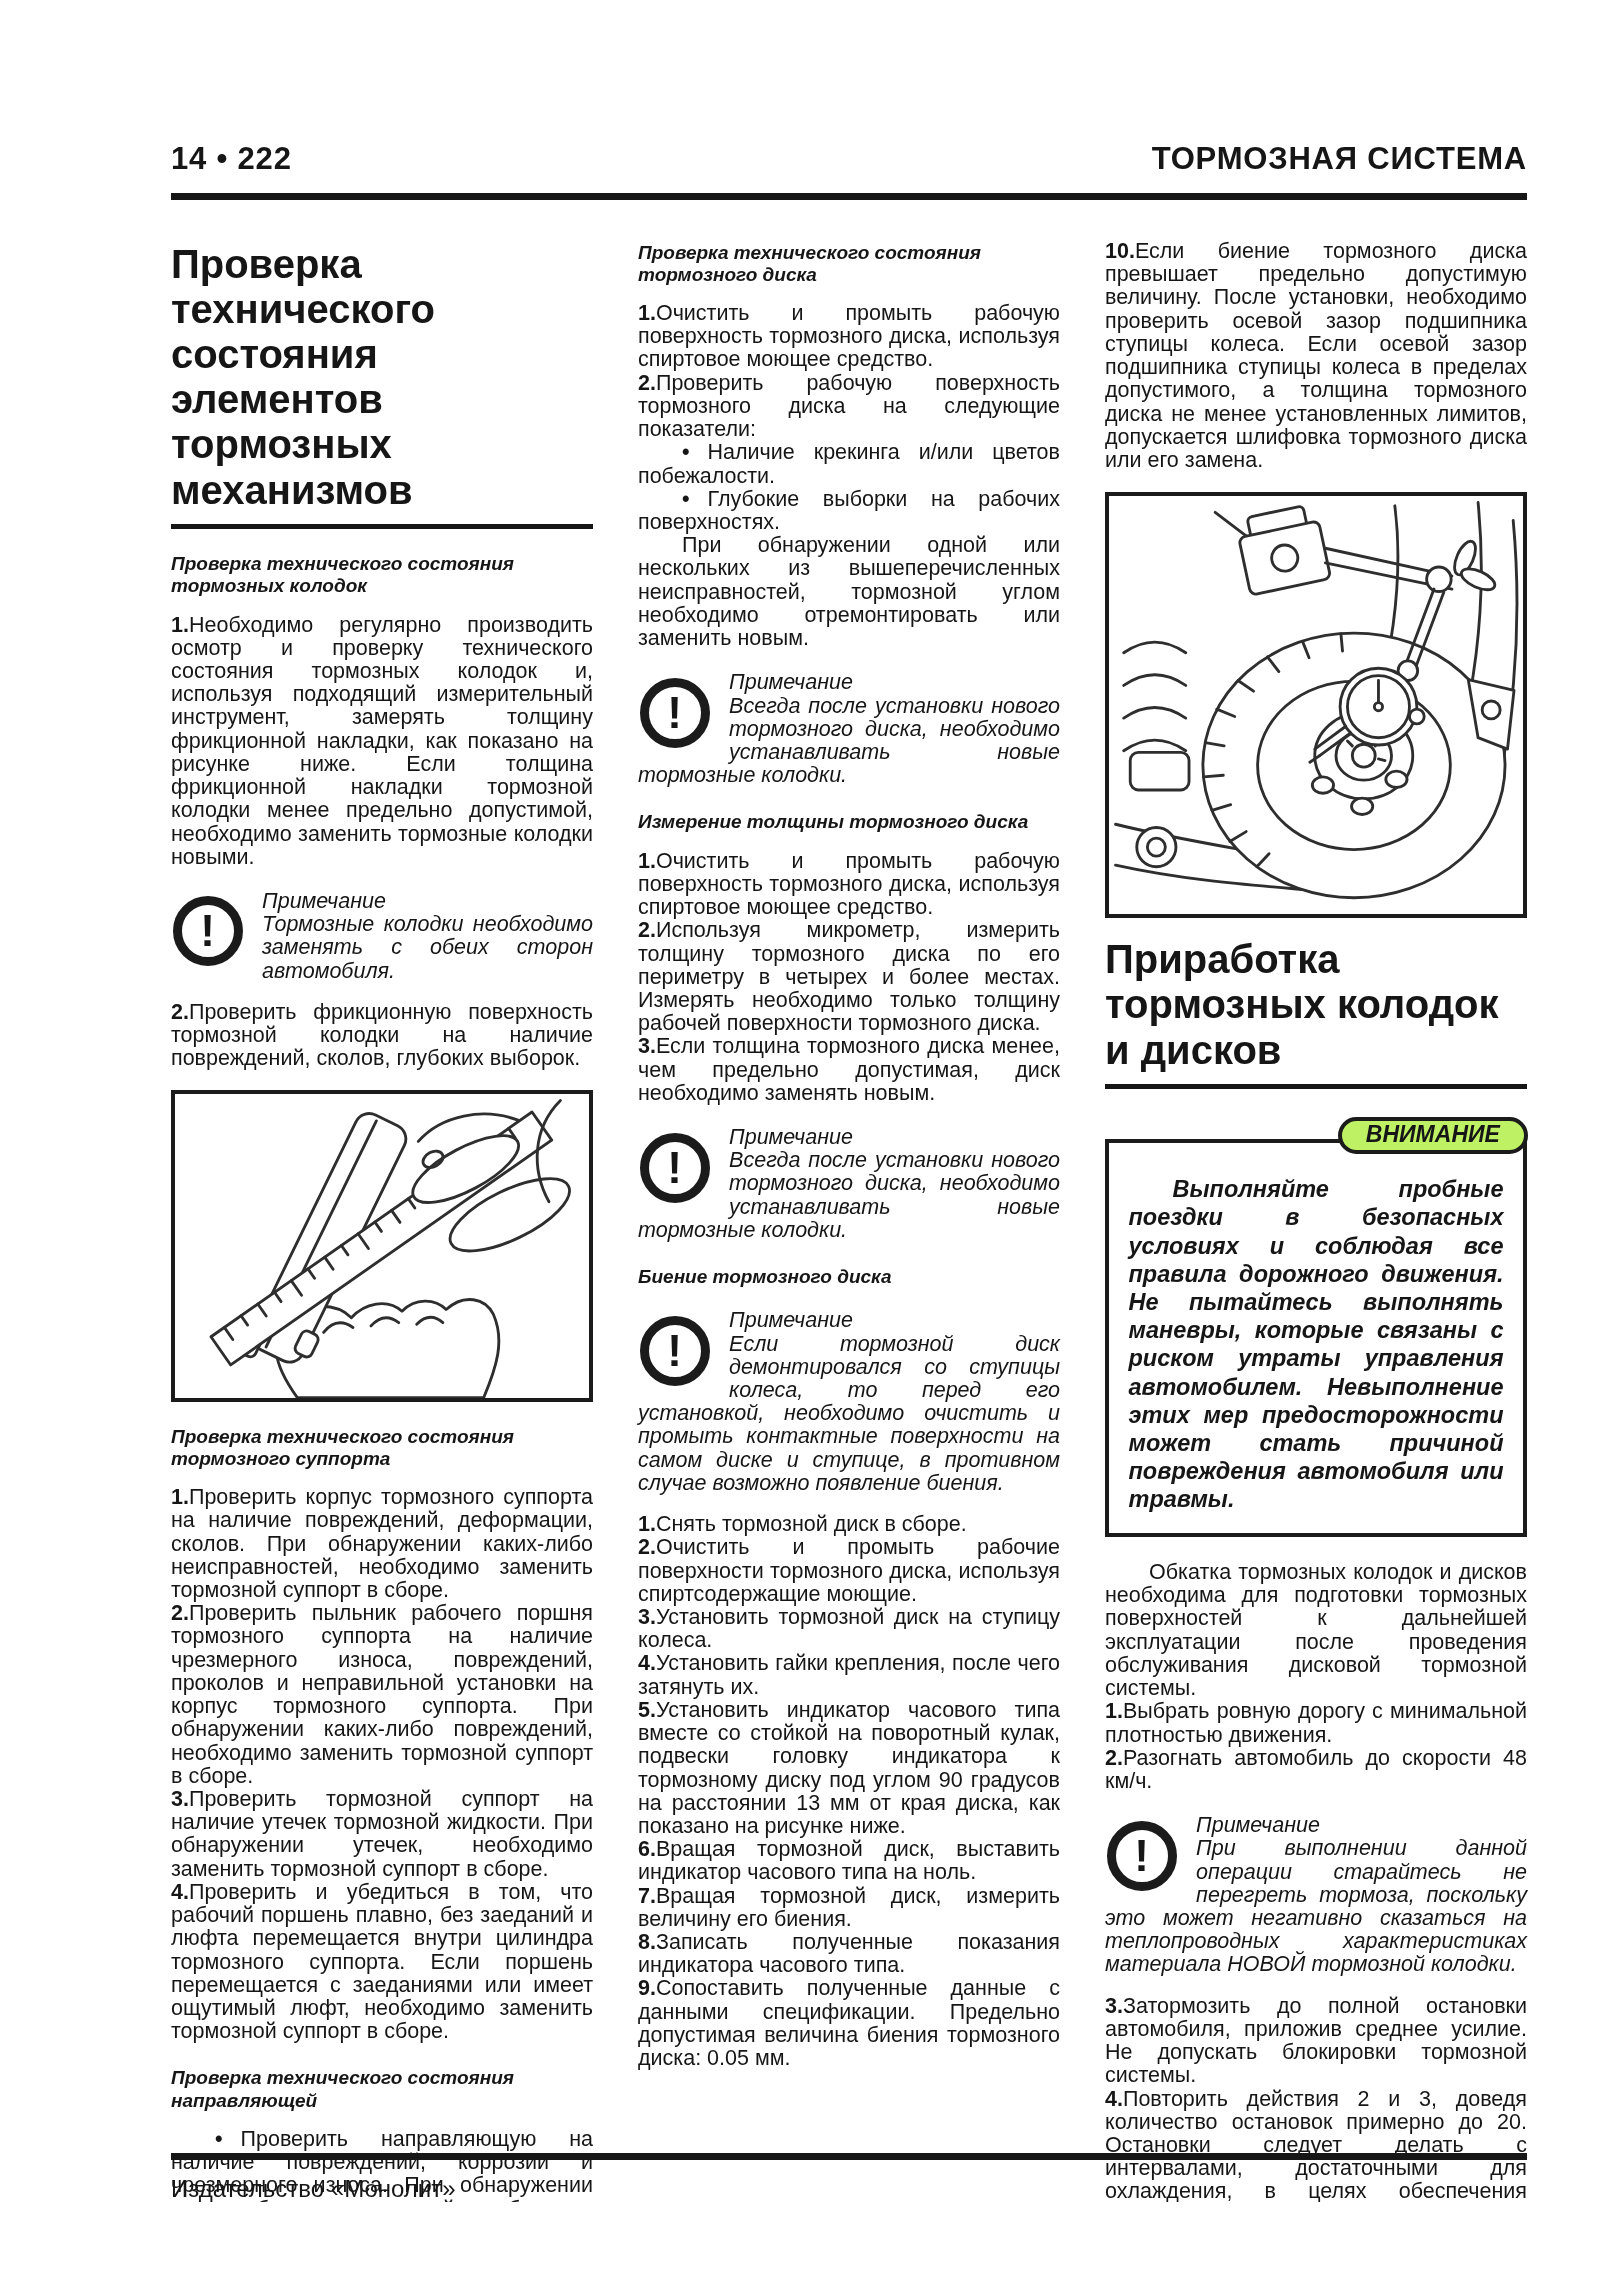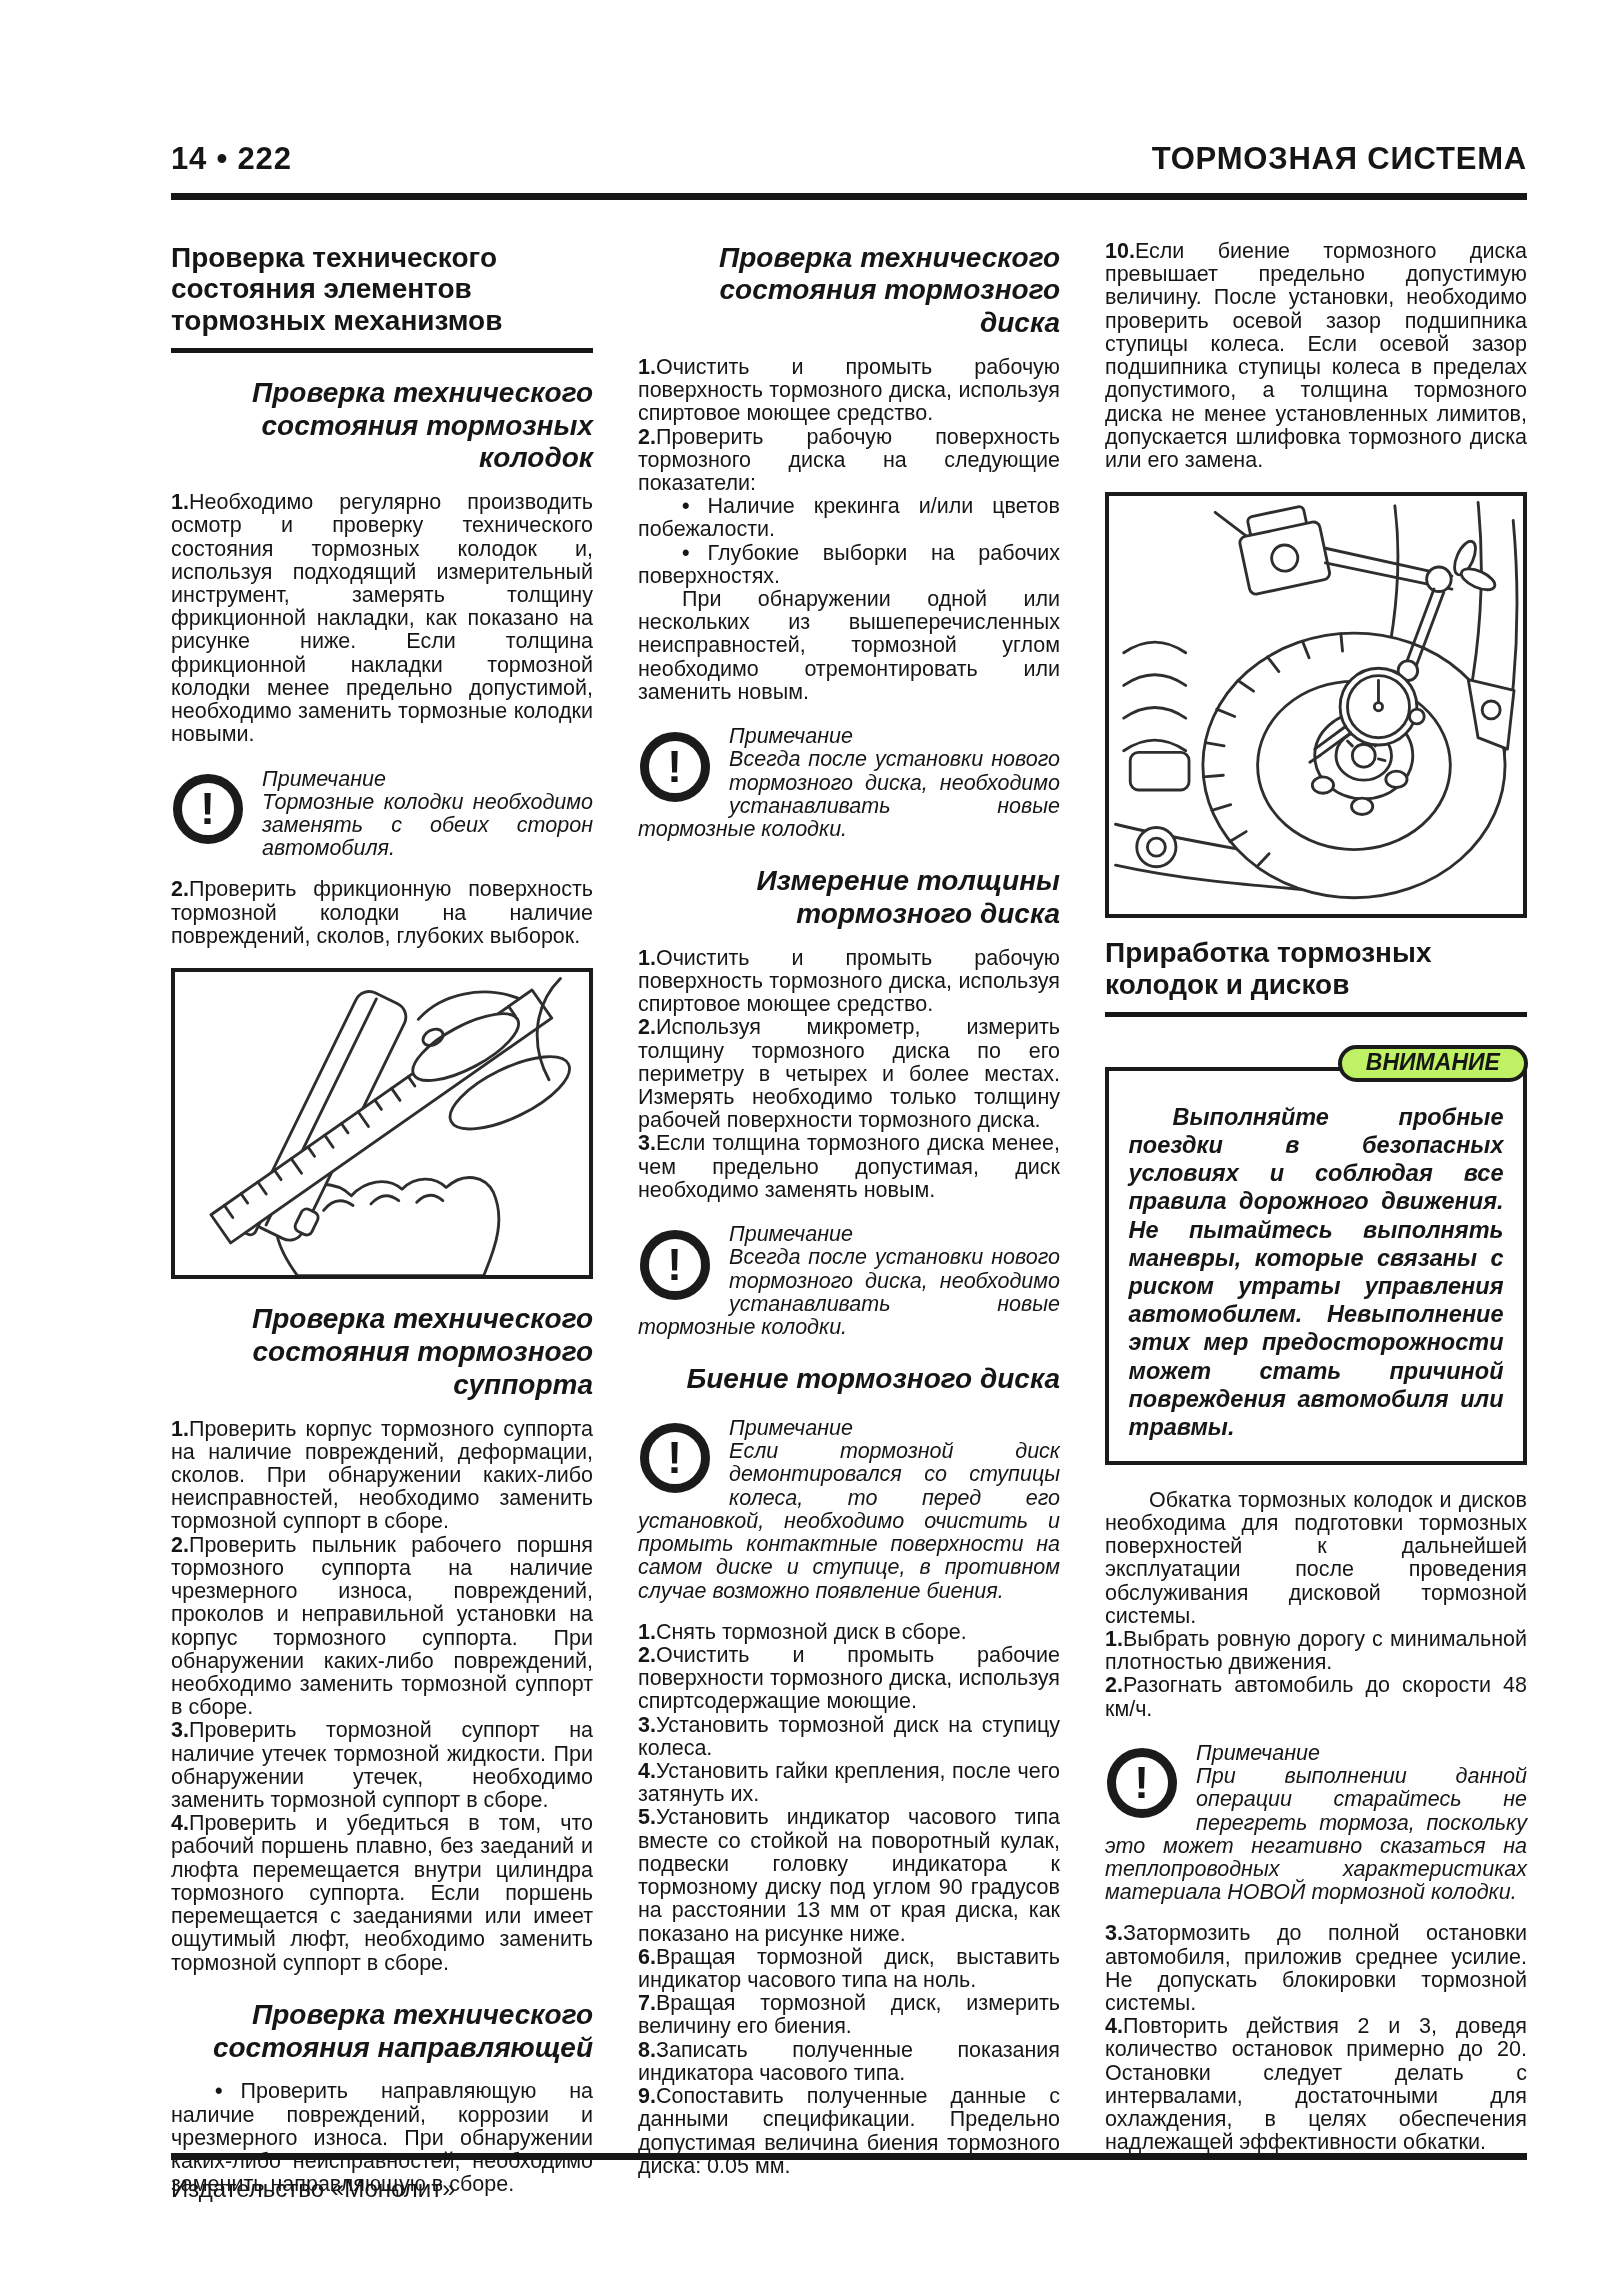--- a/index.html
+++ b/index.html
@@ -8,22 +8,22 @@
 
   
   .hdr-num{position:absolute;left:171px;top:141px;font-size:31px;font-weight:700;letter-spacing:0.8px;}
   .hdr-title{position:absolute;right:97px;top:141px;font-size:31px;font-weight:700;letter-spacing:0.8px;}
   .hdr-rule{position:absolute;left:171px;width:1356px;top:193px;height:7.3px;background:#161616;}
 
   
   .content{position:absolute;left:171px;top:240px;width:1356px;display:grid;grid-template-columns:repeat(3,1fr);column-gap:45px;}
   .col{font-size:21.5px;line-height:1.08;text-align:justify;}
 
-  h1.sec{font-size:28px;line-height:1.13;font-weight:700;margin:1.6px 0 21px;padding-bottom:11.4px;border-bottom:5.7px solid #161616;text-align:left;}
-  h2.sub{font-size:28px;line-height:1.17;font-weight:700;font-style:italic;margin:24px 0 16px;text-align:right;}
+  h1.sec{font-size:40px;line-height:1.13;font-weight:700;margin:1.6px 0 21px;padding-bottom:11.4px;border-bottom:5.7px solid #161616;text-align:left;}
+  h2.sub{font-size:19px;line-height:1.17;font-weight:700;font-style:italic;margin:24px 0 16px;text-align:left;}
   .col > h2.sub:first-child{margin-top:1.6px;}
 
   p{margin:0;}
   .step .n{font-weight:700;}
   .ind{text-indent:44px;}
   .bullet{text-indent:44px;}
   .bullet .blt{font-weight:700;margin-right:18px;}
 
   .note{margin:21px 0 18px;font-style:italic;}
   .note::after{content:"";display:table;clear:both;}

